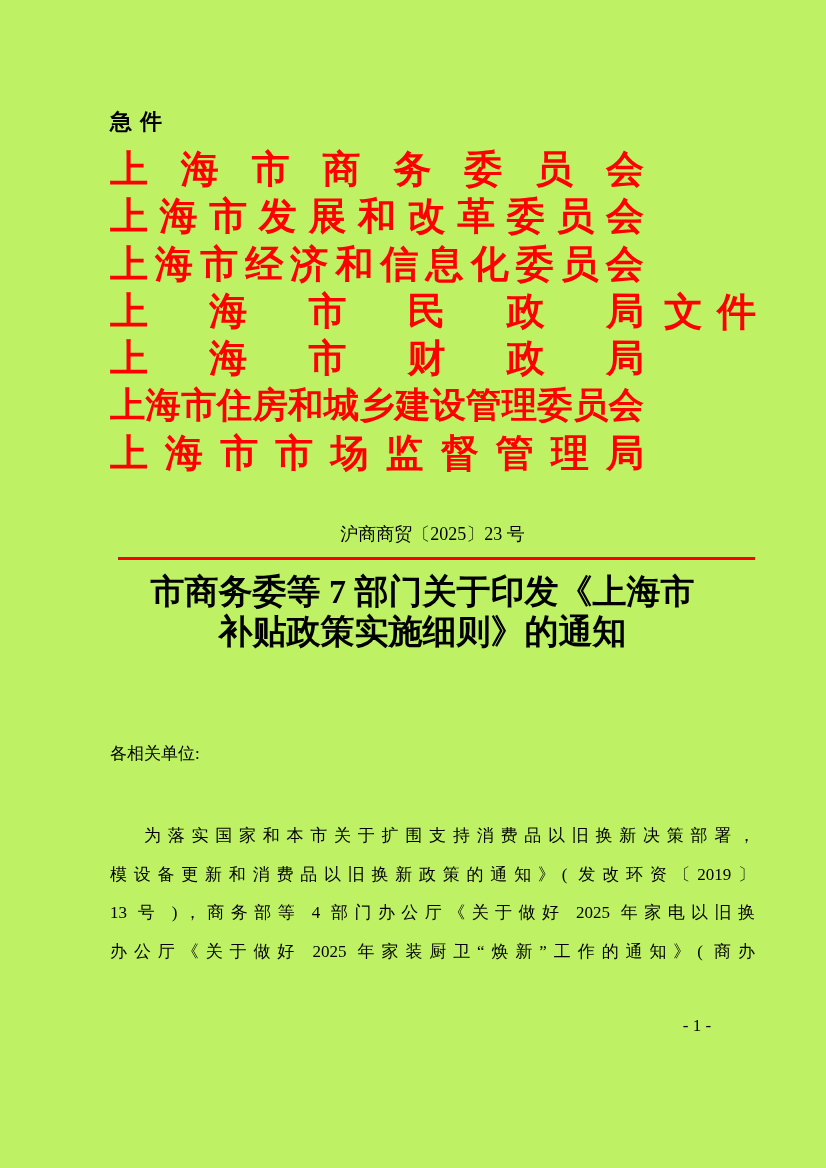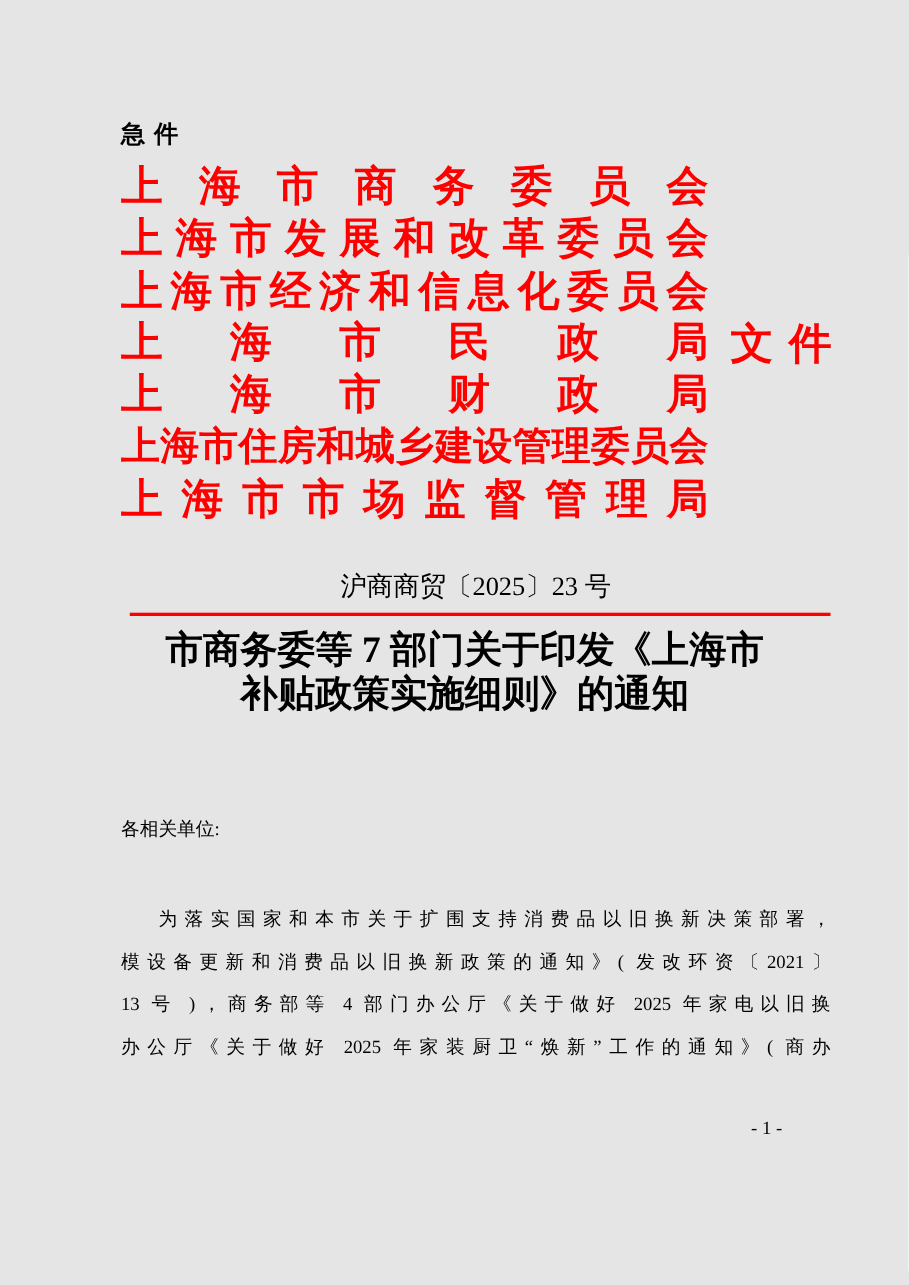--- a/index.html
+++ b/index.html
@@ -1,19 +1,19 @@
 <!DOCTYPE html>
 <html><head>
 <meta charset="utf-8">
 <style>
   html,body{margin:0;padding:0;background:#fff;}
   .page{
     position:relative;
     width:826px;height:1168px;
-    background:#e5e5e5;
+    background:#bef264;
     overflow:hidden;
     font-family:"Liberation Serif","DejaVu Serif",serif;
     color:#000;
   }
   
   .urgent{
     position:absolute;left:110px;top:107px;
     font-size:22px;font-weight:bold;line-height:30px;
     font-family:"Liberation Sans","DejaVu Sans",sans-serif;
     letter-spacing:1px;
@@ -30,21 +30,21 @@
   }
   .agency.compact{font-size:35.4px;}
   .wenjian{
     position:absolute;left:664px;top:288px;width:92px;height:47px;
     display:flex;justify-content:space-between;align-items:center;
     font-size:39px;font-weight:bold;color:#ff0000;
   }
   
   .docnum{
     position:absolute;left:110px;top:522px;width:645px;
-    text-align:center;font-size:24px;line-height:24px;
+    text-align:center;font-size:18px;line-height:24px;
   }
   
   .redline{
     position:absolute;left:118px;top:557px;width:637px;height:3px;
     background:#ff0000;
   }
   
   .title{
     position:absolute;left:100px;top:572px;width:645px;
     text-align:center;font-weight:bold;font-size:34px;line-height:40px;
@@ -169,20 +169,20 @@
   <div class="redline"></div>
 
   <div class="title">
     <div>市商务委等 7 部门关于印发《上海市</div>
     <div>补贴政策实施细则》的通知</div>
   </div>
 
   <div class="bodytext">
     <div class="bline salutation">各相关单位:</div>
     <div class="bline indent">为落实国家和本市关于扩围支持消费品以旧换新决策部署，</div>
-    <div class="bline">模设备更新和消费品以旧换新政策的通知》( 发改环资〔2021〕</div>
+    <div class="bline">模设备更新和消费品以旧换新政策的通知》( 发改环资〔2019〕</div>
     <div class="bline">13 号 )，商务部等 4 部门办公厅《关于做好 2025 年家电以旧换</div>
     <div class="bline">办公厅《关于做好 2025 年家装厨卫“焕新”工作的通知》( 商办</div>
   </div>
 
   <div class="pagenum">- 1 -</div>
 
 </div>
 
 </body></html>

